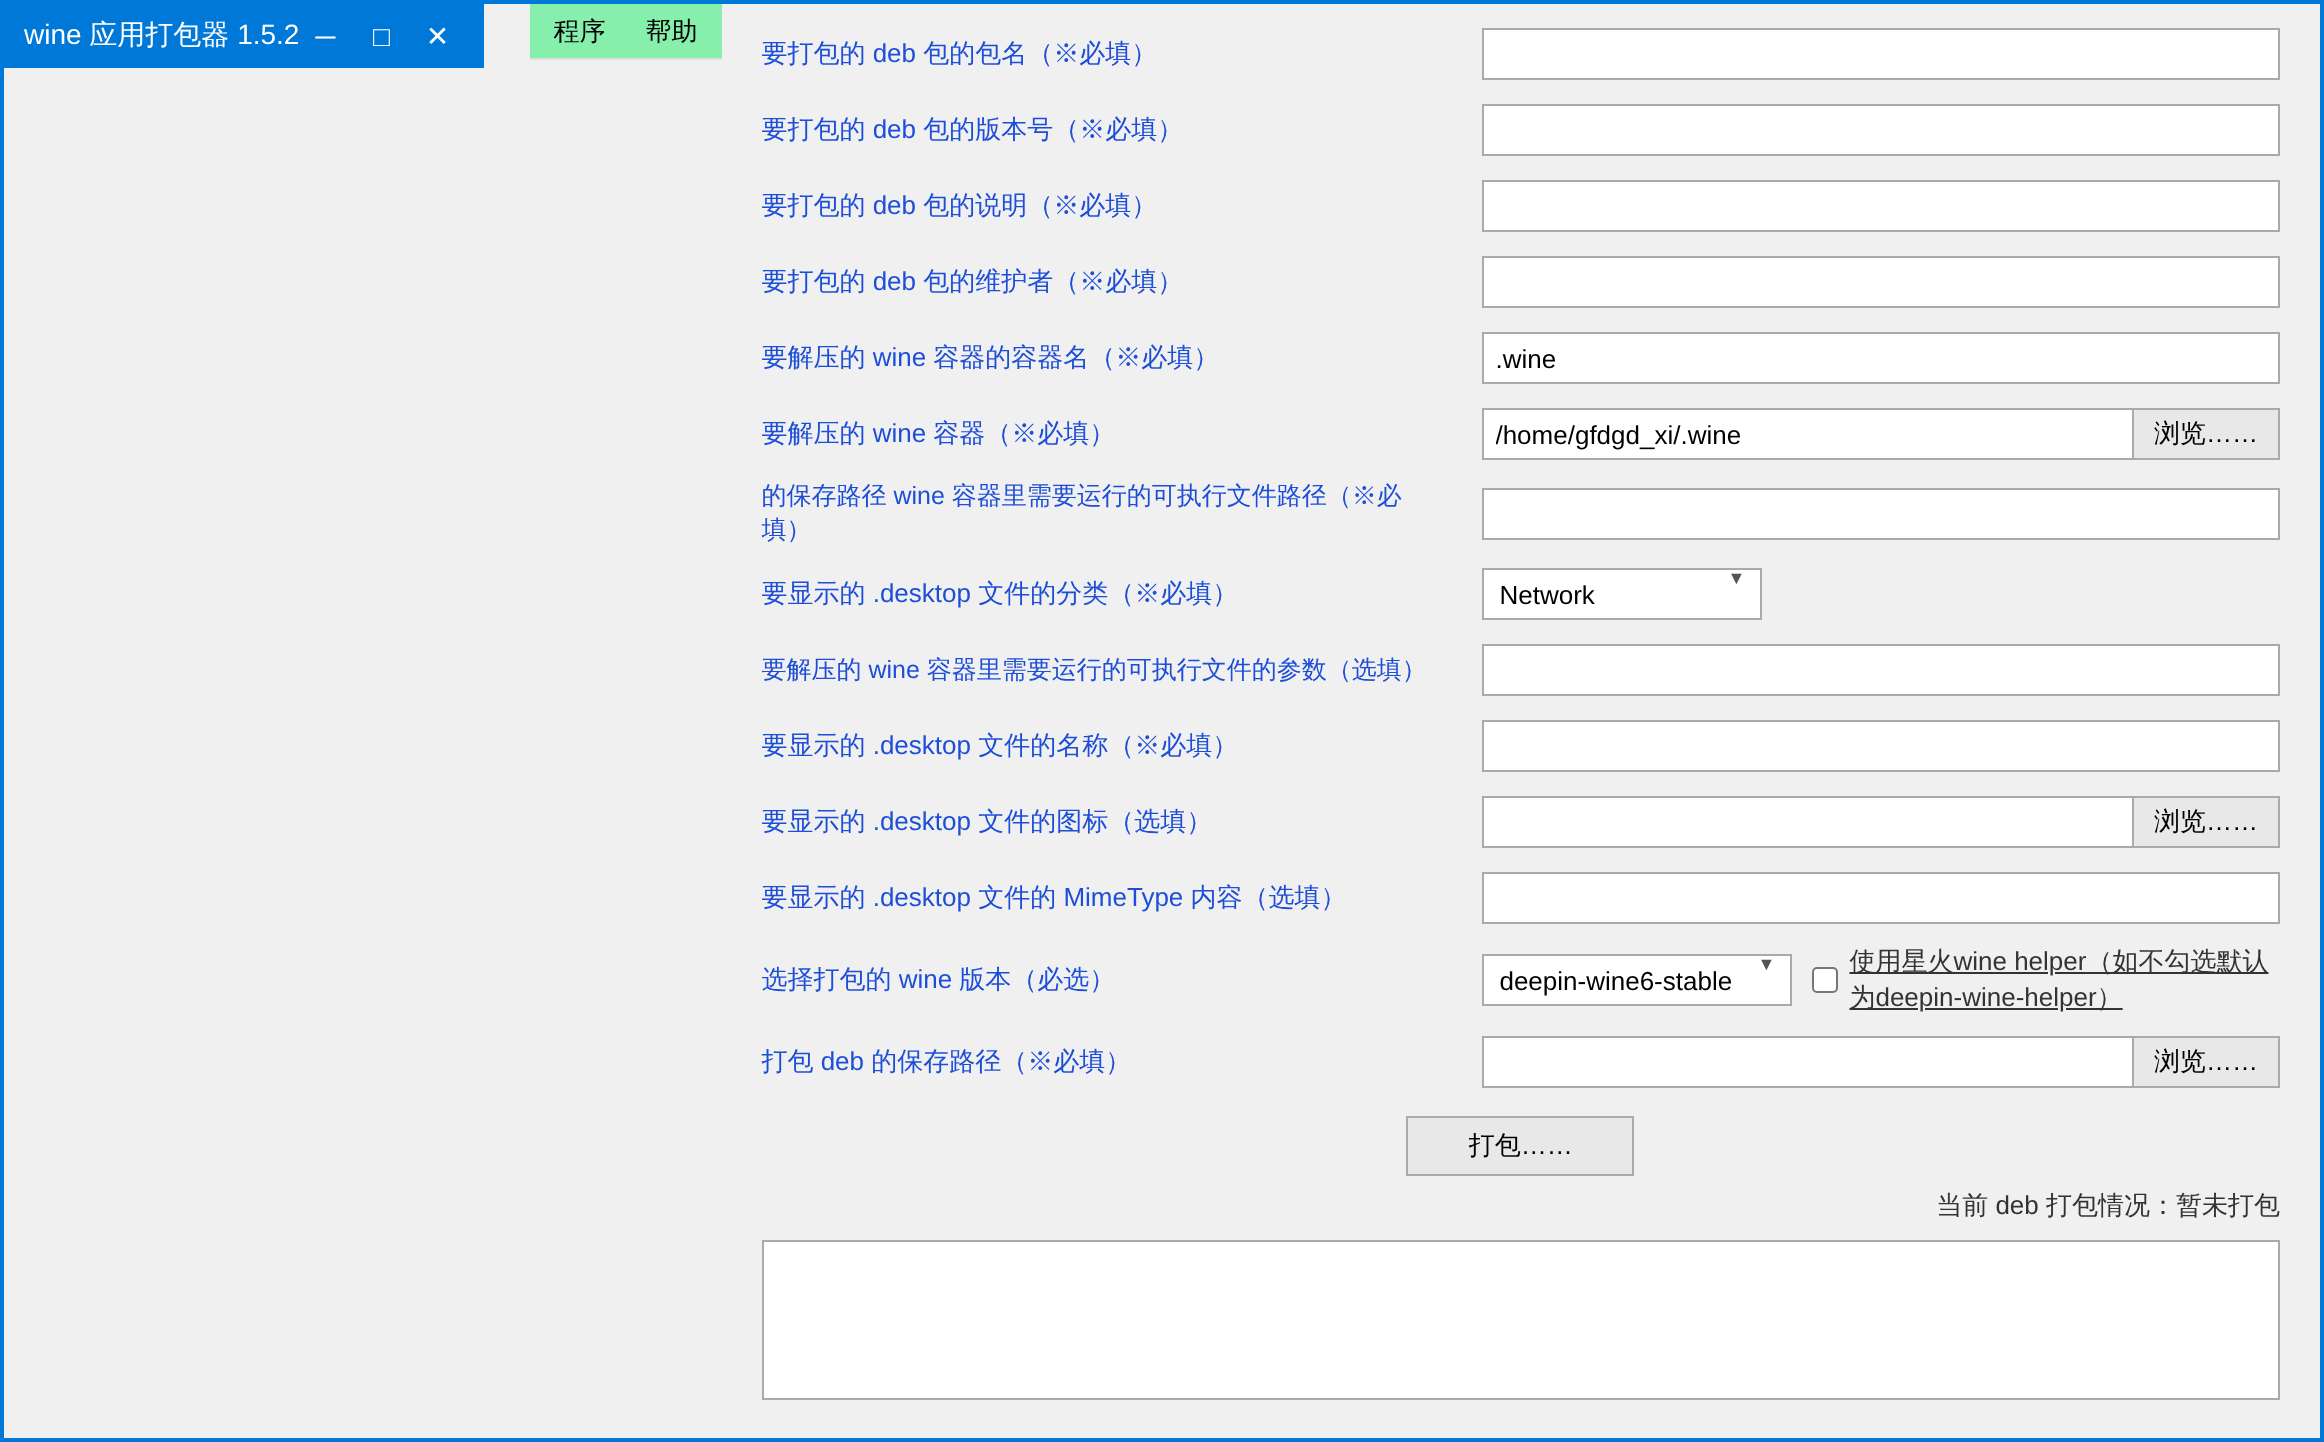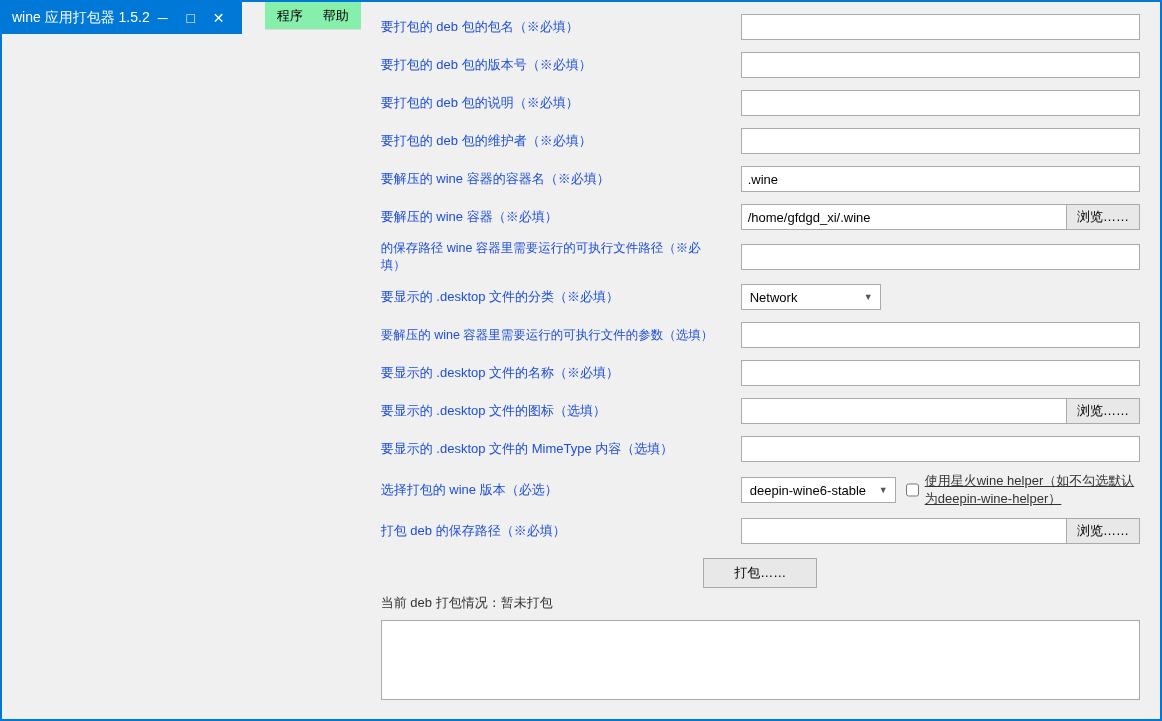--- a/index.html
+++ b/index.html
@@ -155,40 +155,39 @@
       height: 30px;
       padding: 0 30px;
       border: 1px solid #aaa;
       background: #e8e8e8;
       cursor: pointer;
       font-size: 13px;
       font-family: inherit;
     }
 
     .status-row {
-      text-align: left;
+      text-align: right;
       font-size: 13px;
       color: #333;
       margin-bottom: 8px;
     }
 
     .log-area {
       border: 1px solid #aaa;
       background: white;
       height: 80px;
       margin: 0 0 10px;
       padding: 4px;
       font-size: 12px;
       overflow-y: auto;
     }
 
     .custom-select {
       position: relative;
       display: inline-flex;
-      align-items: center;
     }
 
     .custom-select select {
       appearance: none;
       -webkit-appearance: none;
       padding-right: 28px;
       height: 26px;
       border: 1px solid #aaa;
       background: white;
       font-size: 13px;

